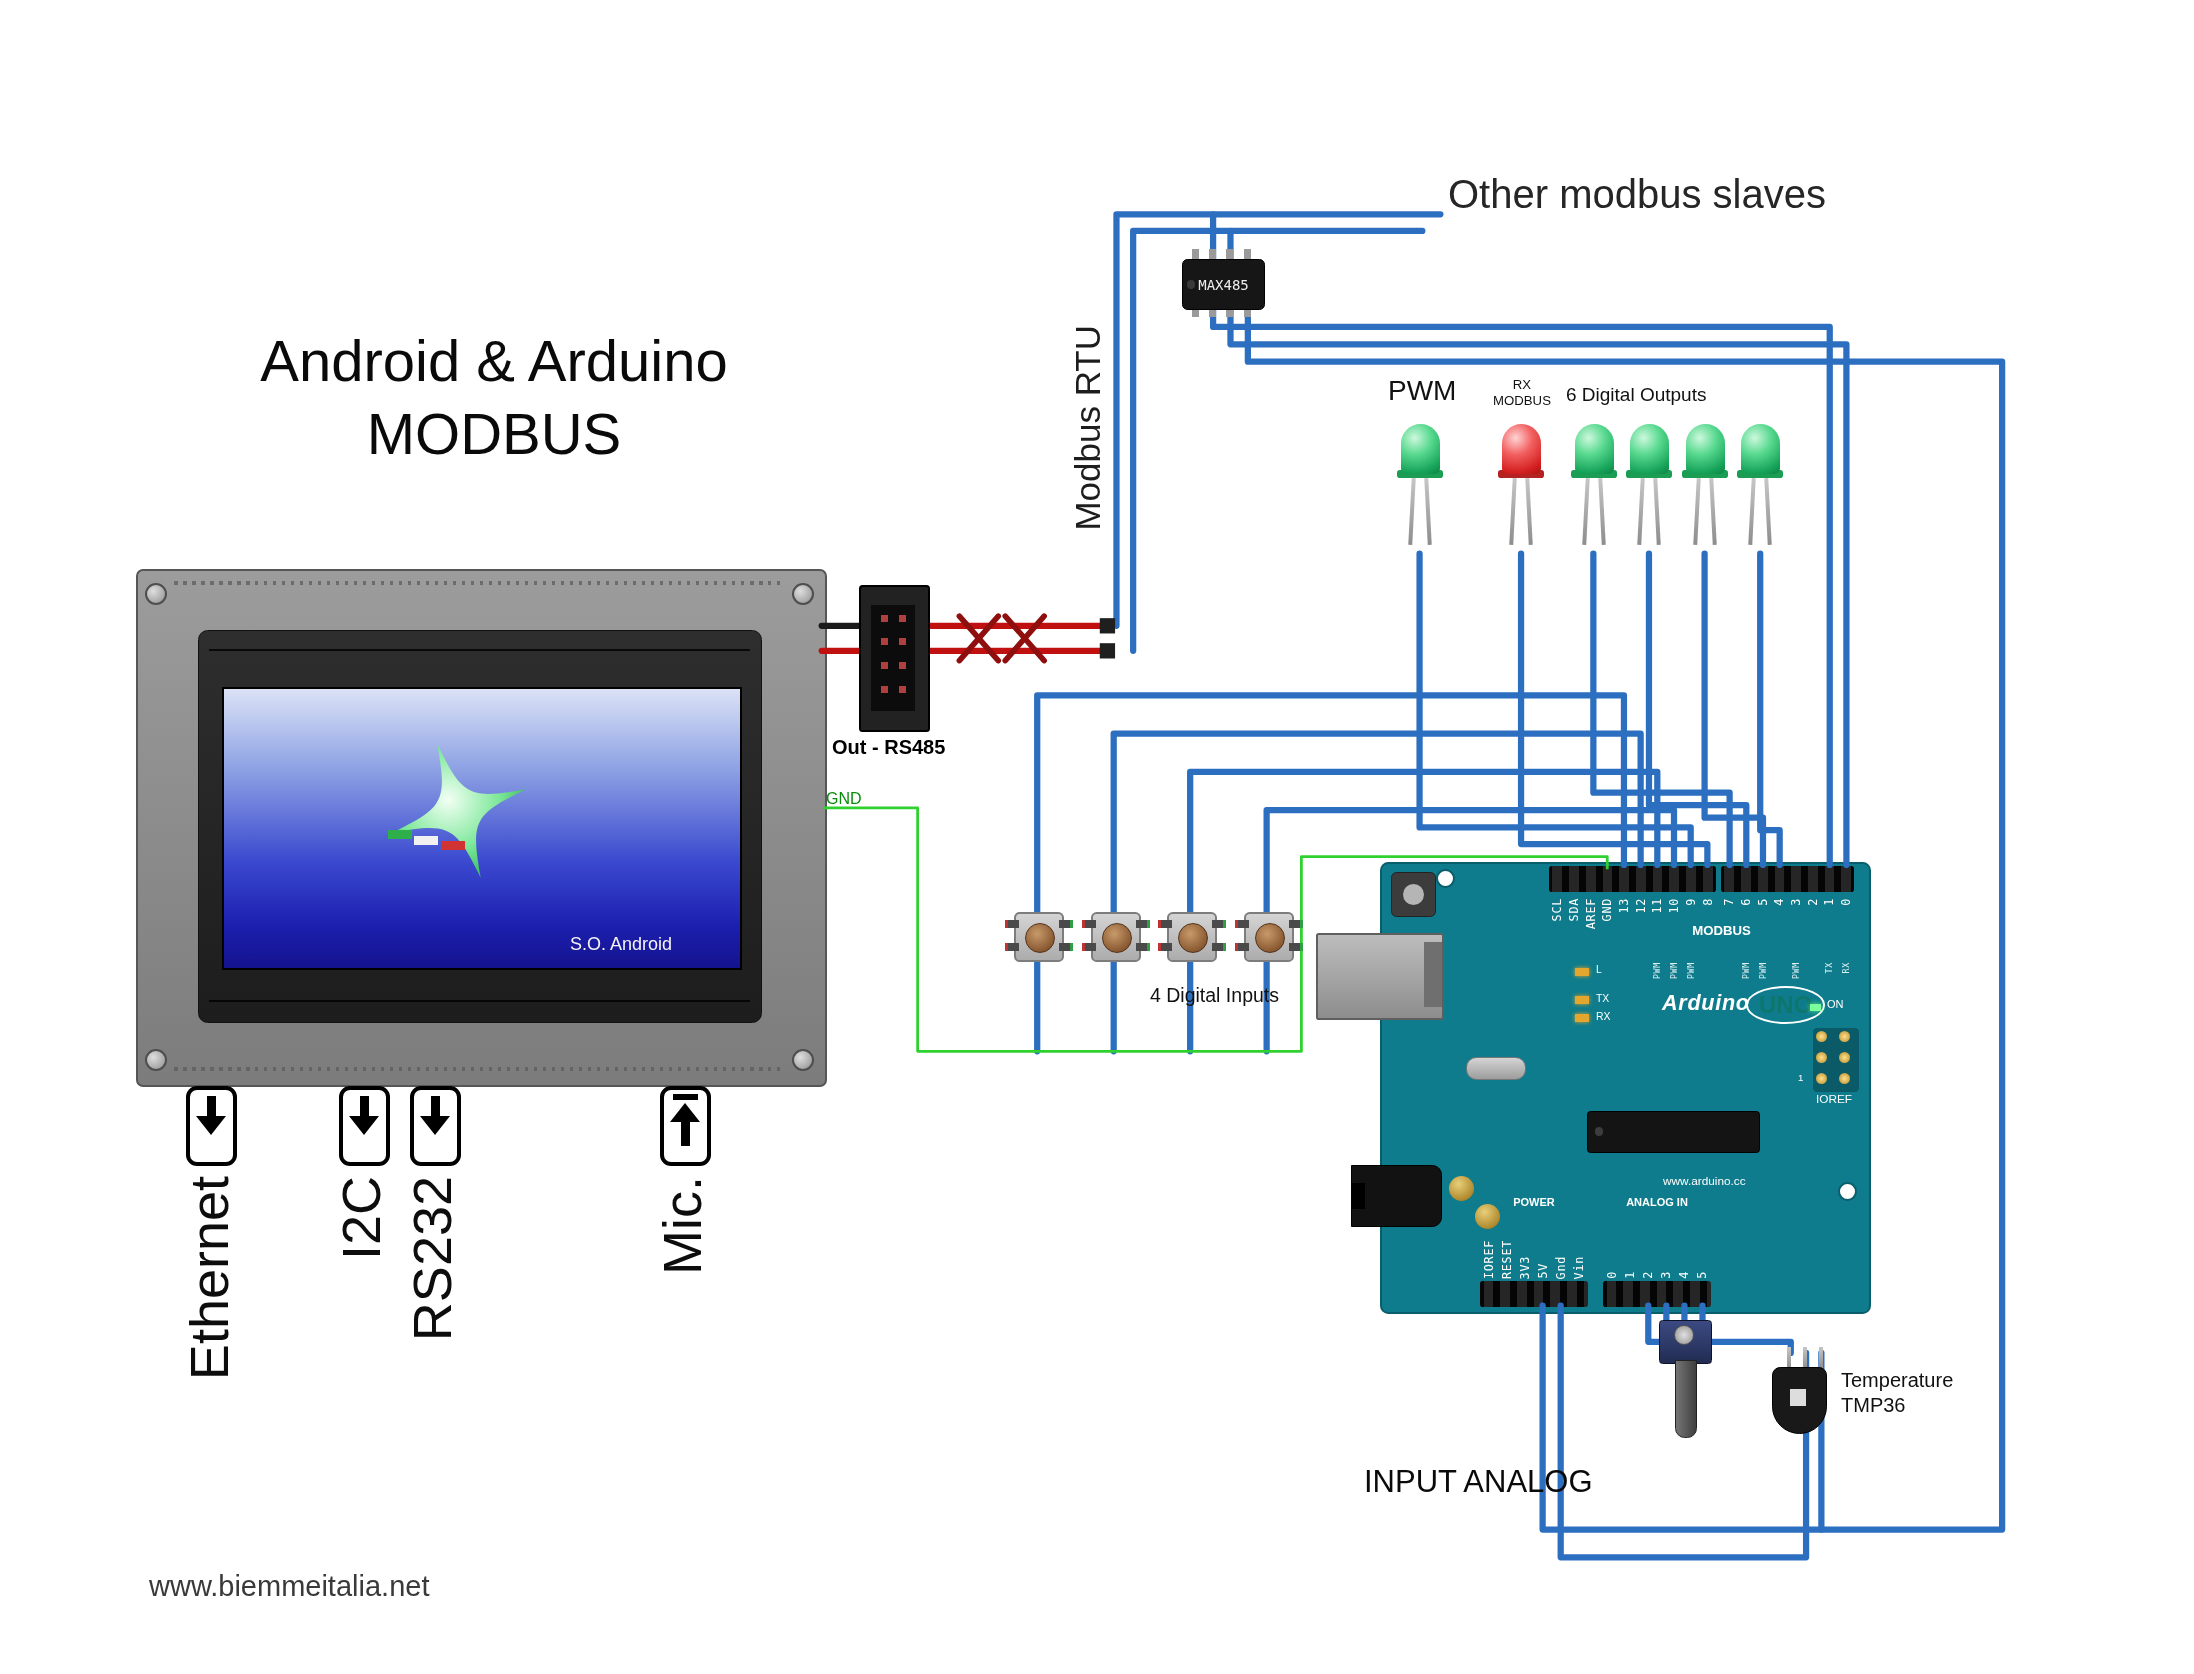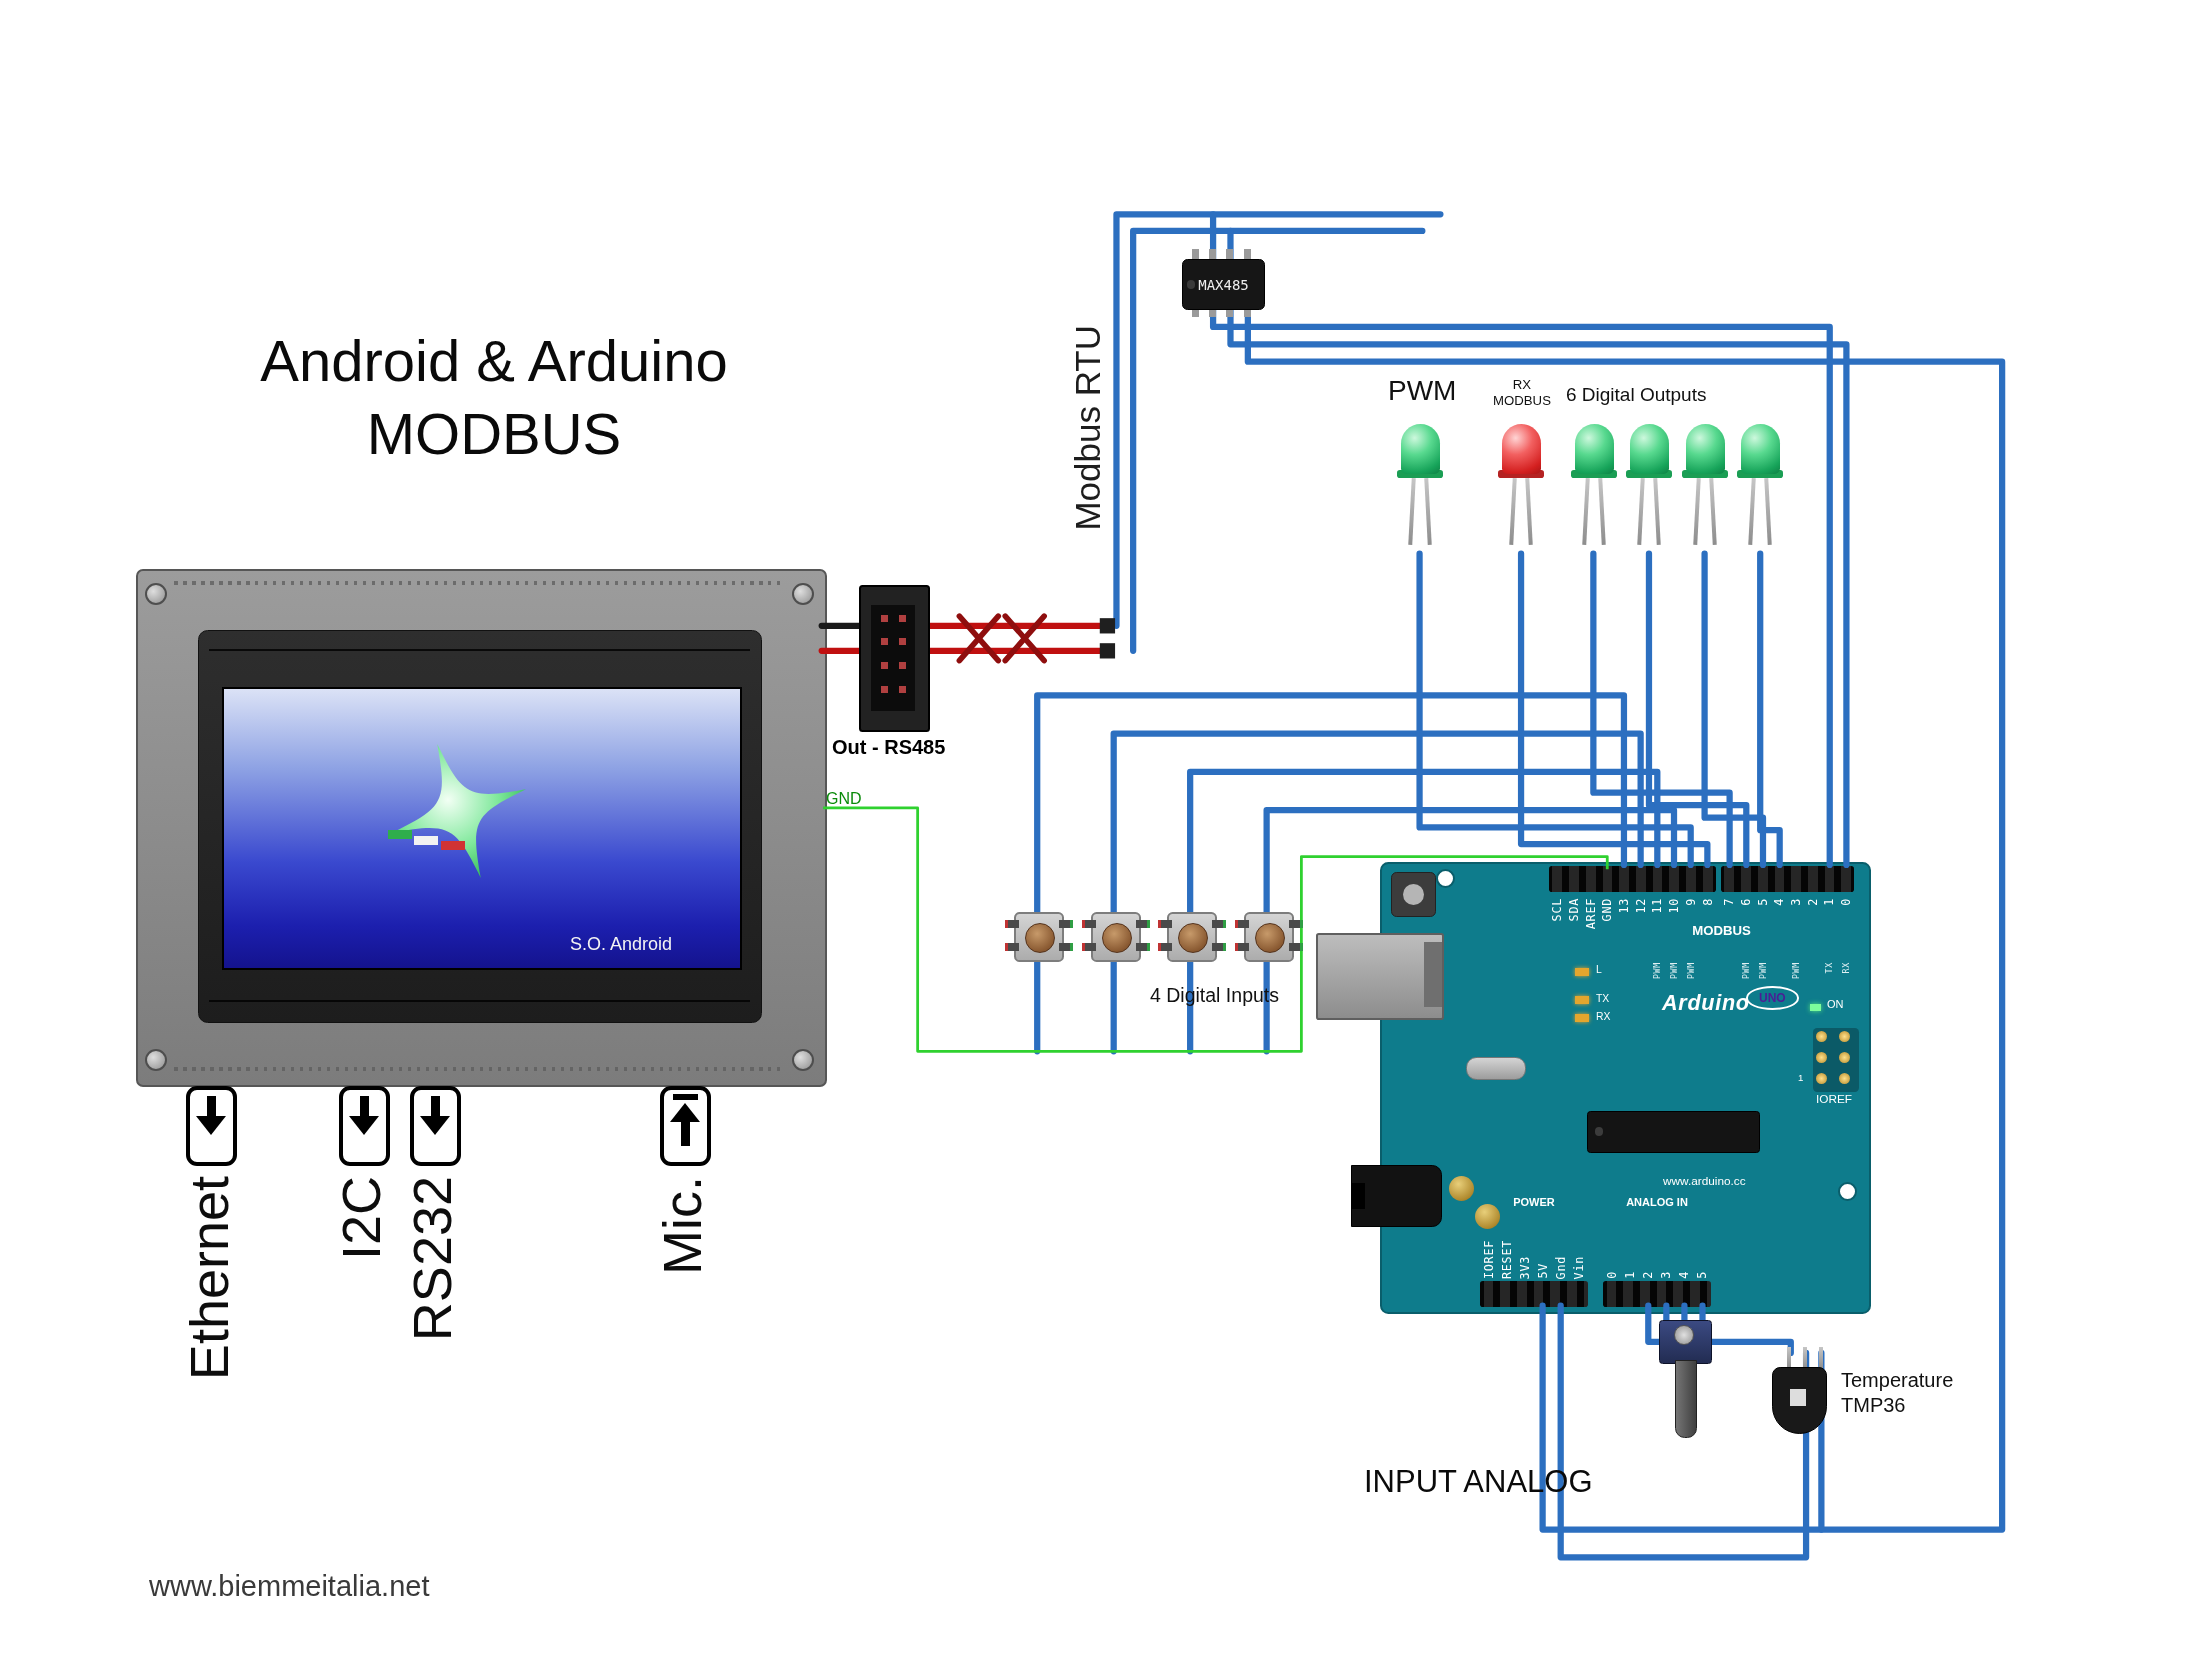--- a/index.html
+++ b/index.html
@@ -83,21 +83,21 @@
   .pinrow{position:absolute;display:flex}
   .pinrow .slot{flex:0 0 16.7px;display:flex;justify-content:center;align-items:flex-start;height:100%}
   .pinrow.w26 .slot{flex-basis:18px}
   .pinrow.bottom .slot{align-items:flex-end}
   .vlabel{writing-mode:vertical-rl;transform:rotate(180deg);white-space:nowrap;color:#fff;font-family:"DejaVu Sans Mono",monospace;font-size:11.8px;letter-spacing:0.7px}
   .pinrow.subs .vlabel{font-size:8.3px;color:#dff0f3}
   .digital-lbl{position:absolute;left:1680px;top:923px;width:83px;text-align:center;font-size:13.2px;font-weight:700;color:#fff}
   .power-lbl{position:absolute;left:1480px;top:1196px;width:108px;text-align:center;font-size:11px;font-weight:700;color:#fff}
   .analogin-lbl{position:absolute;left:1603px;top:1196px;width:108px;text-align:center;font-size:11px;font-weight:700;color:#fff}
   .brand{position:absolute;left:1662px;top:990px;font-size:21.6px;font-style:italic;font-weight:700;color:#fff;letter-spacing:0.7px}
-  .model{position:absolute;left:1746px;top:986px;font-size:12px;font-weight:700;color:#4c1d95;border:2.1px solid #fff;border-radius:50%;padding:2.8px 11px}
+  .model{position:absolute;left:1746px;top:986px;font-size:24px;font-weight:700;color:#0f766e;border:2.1px solid #fff;border-radius:50%;padding:2.8px 11px}
   .onled{position:absolute;left:1810px;top:1004px;width:11px;height:7px;background:#7cfc9c;box-shadow:0 0 5.6px #58e87e}
   .ontxt{position:absolute;left:1827px;top:998px;font-size:11px;color:#fff}
   .amber{position:absolute;width:14px;height:8.3px;background:#e3a62e;box-shadow:0 0 4.2px #e3a62e}
   .smtxt{position:absolute;color:#fff;font-size:10.4px}
   .icsp{position:absolute;left:1813px;top:1028px;width:40px;height:58px;display:grid;grid-template-columns:repeat(2,1fr);gap:5.6px;padding:2.8px;background:#0b5a67;border-radius:4.2px}
   .icspdot{width:11px;height:11px;border-radius:50%;background:radial-gradient(#ffe08a,#b58a2a)}
   .icsp-lbl{position:absolute;left:1806px;top:1092px;width:56px;text-align:center;font-size:11.8px;color:#fff}
   .icsp-one{position:absolute;left:1798px;top:1072px;font-size:9.7px;color:#fff}
   .mcu{position:absolute;left:1587px;top:1111px;width:171px;height:40px;background:#141414;border-radius:3.5px;border:1.4px solid #000}
   .mcu .dot{position:absolute;left:7px;top:15.3px;width:8.3px;height:8.3px;border-radius:50%;background:#3c3c3c}
@@ -547,20 +547,21 @@
   <div class="pot-screw"></div>
   <div class="pot-shaft"></div>
   <div class="tleg" style="left:1787px;top:1347px"></div>
   <div class="tleg" style="left:1803px;top:1347px"></div>
   <div class="tleg" style="left:1819px;top:1347px"></div>
   <div class="tmp">
       <div class="mark"></div>
     </div>
 
   <div class="watermark">www.biemmeitalia.net</div>
+  <div class="other-slaves">Other modbus slaves</div>
   <div class="vwrap modbusrtu" style="left:1060px;top:325px">
       <span>Modbus RTU</span>
     </div>
   <div class="outrs485-label">Out - RS485</div>
   <div class="gnd-label">GND</div>
   <div class="pwm-label">PWM</div>
   <div class="rxmodbus-label">
     <div>RX</div>
     <div>MODBUS</div>
   </div>

